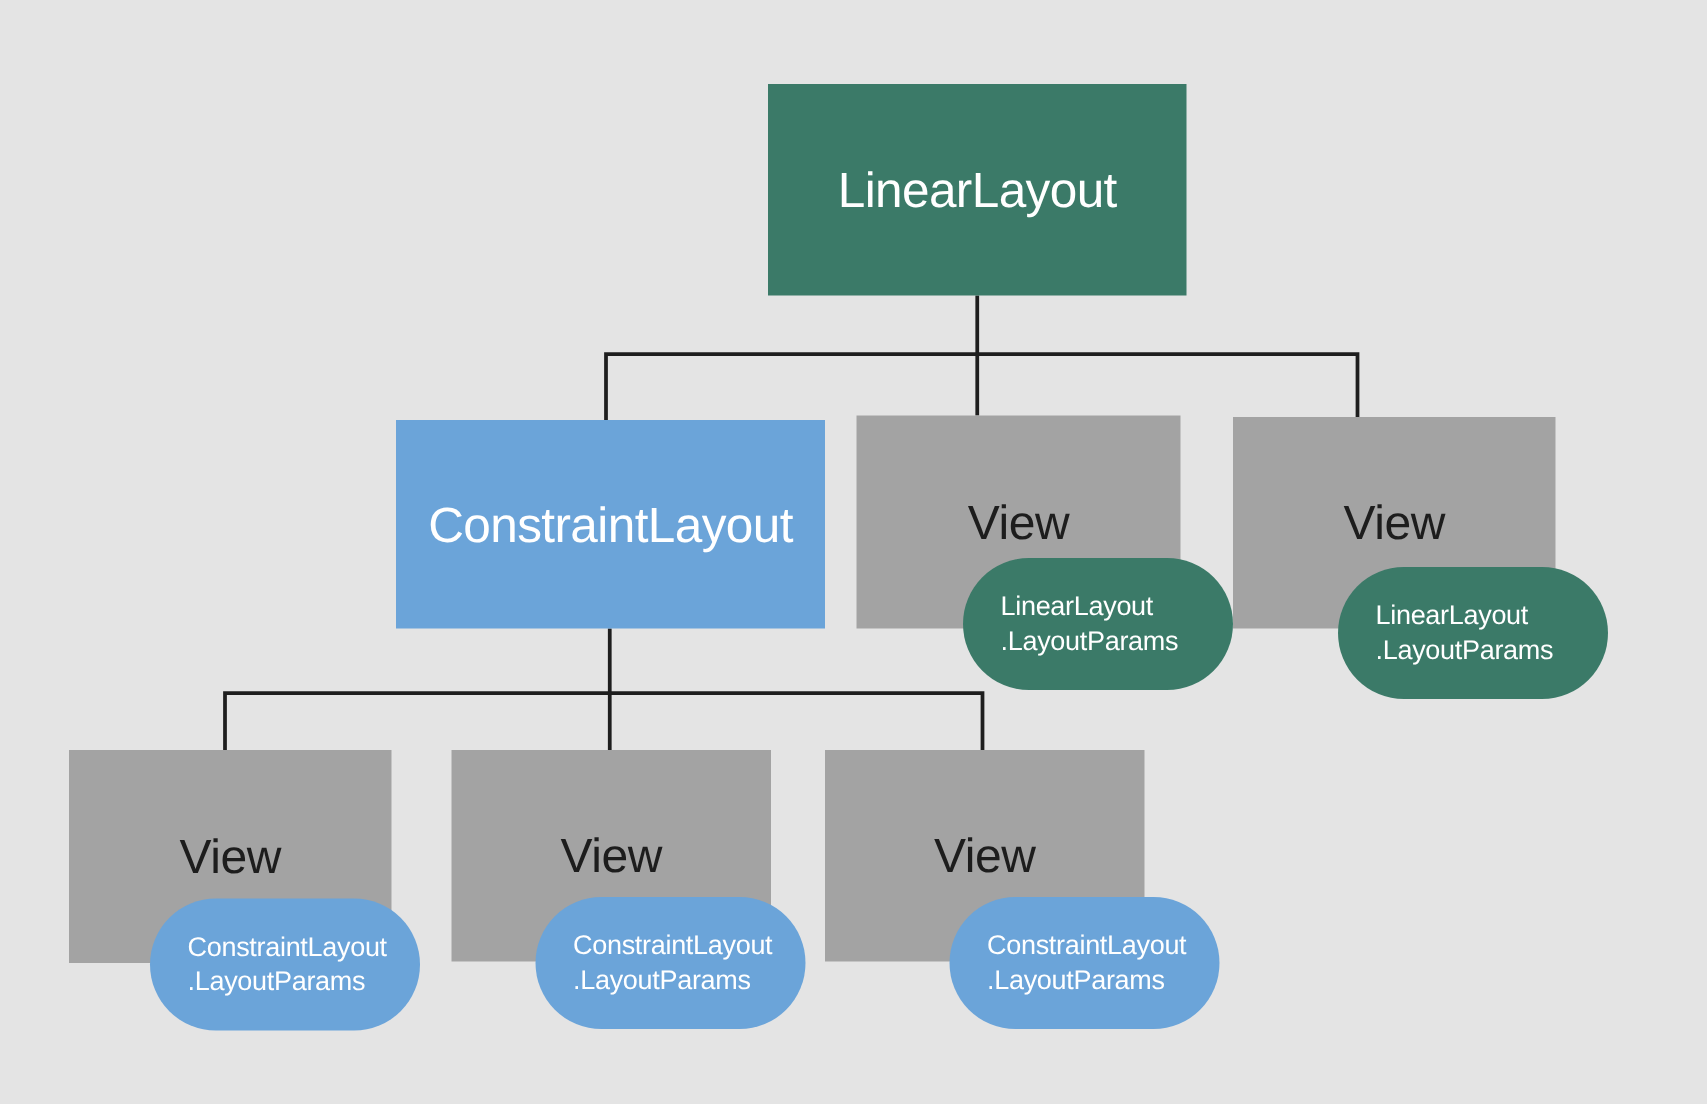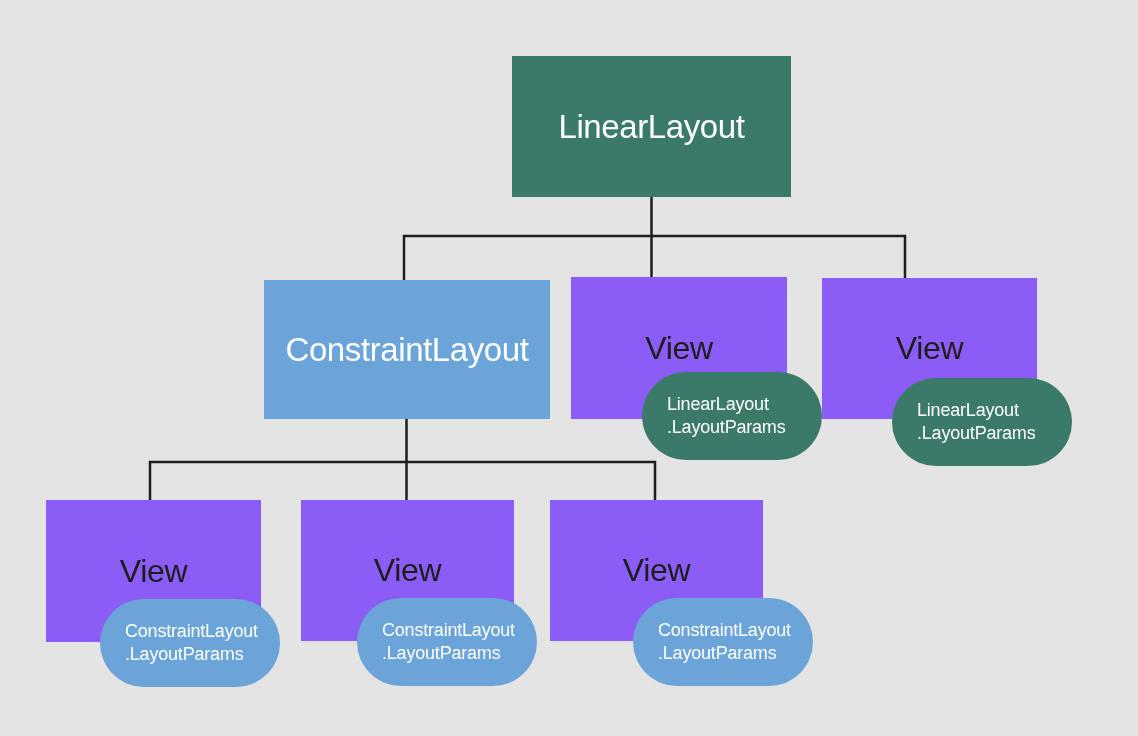--- a/index.html
+++ b/index.html
@@ -39,21 +39,21 @@
     font-size: 33px;
     letter-spacing: -0.4px;
   }
   .node-blue {
     background: #6ba4d9;
     color: #ffffff;
     font-size: 33px;
     letter-spacing: -0.4px;
   }
   .node-gray {
-    background: #8b5cf6;
+    background: #a3a3a3;
     color: #1d1d1d;
     font-size: 32px;
     letter-spacing: -0.3px;
   }
   
   .pos-root        { left: 512px; top: 56px;  width: 279px; height: 141px; }
   .pos-constraint  { left: 264px; top: 280px; width: 286px; height: 139px; }
   .pos-view-mid    { left: 571px; top: 277px; width: 216px; height: 142px; }
   .pos-view-right  { left: 822px; top: 278px; width: 215px; height: 141px; }
   .pos-view-b1     { left: 46px;  top: 500px; width: 215px; height: 142px; }

